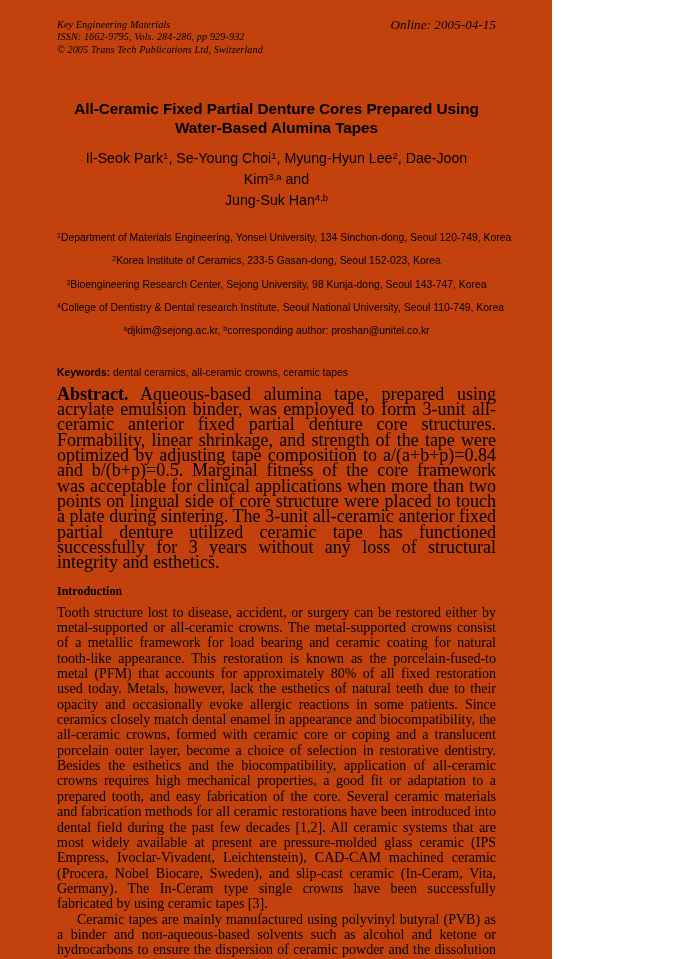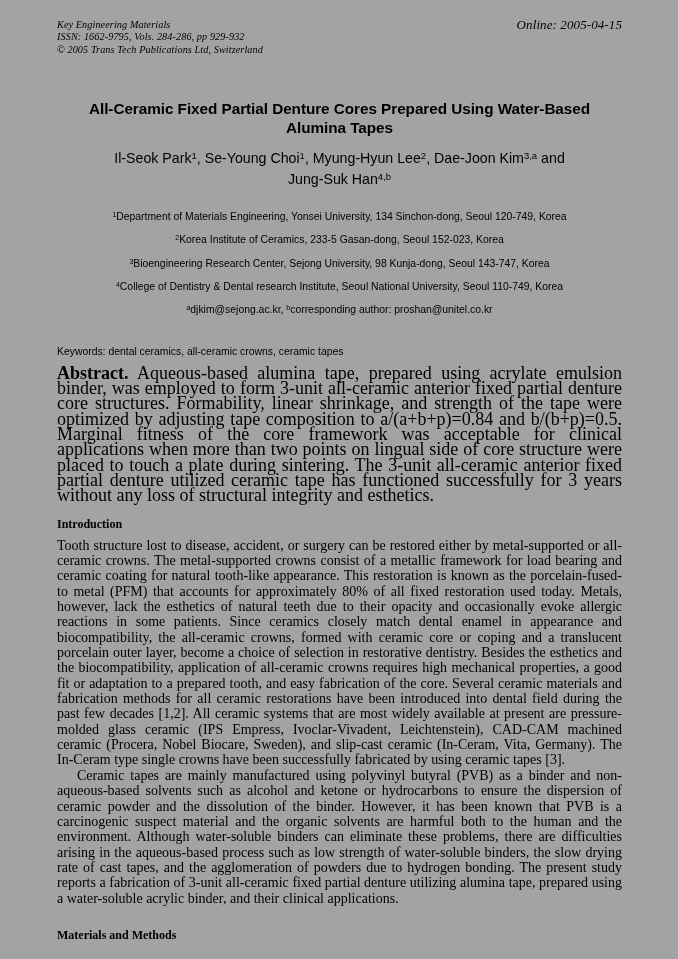--- a/index.html
+++ b/index.html
@@ -9,25 +9,25 @@
   }
   body {
     width: 678px;
     height: 959px;
     overflow: hidden;
     font-family: "Liberation Serif", "DejaVu Serif", serif;
     color: #000000;
   }
   .page {
     position: relative;
-    width: 678px;
+    width: 552px;
     height: 959px;
     box-sizing: border-box;
     padding: 19px 56px 11px 57px;
-    background: #a3a3a3;
+    background: #c2410c;
   }
 
   
   .journal-header {
     position: relative;
     font-style: italic;
     font-size: 10.2px;
     line-height: 12.3px;
     letter-spacing: 0.1px;
   }
@@ -86,21 +86,21 @@
     white-space: nowrap;
   }
 
   
   .keywords {
     margin-top: 23px;
     font-family: "Liberation Sans", "DejaVu Sans", sans-serif;
     font-size: 10.4px;
     line-height: 14px;
   }
-  .keywords b { font-weight: normal; }
+  .keywords b { font-weight: bold; }
 
   
   .abstract {
     margin-top: 7px;
     font-size: 18px;
     line-height: 15.35px;
     text-align: justify;
     text-justify: inter-word;
   }
   .abstract b { font-weight: bold; }

